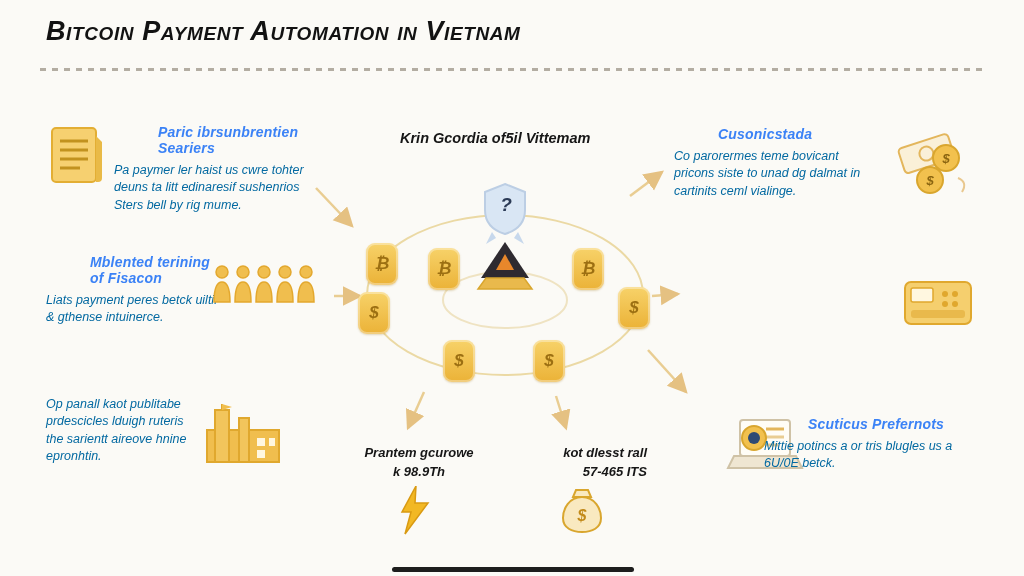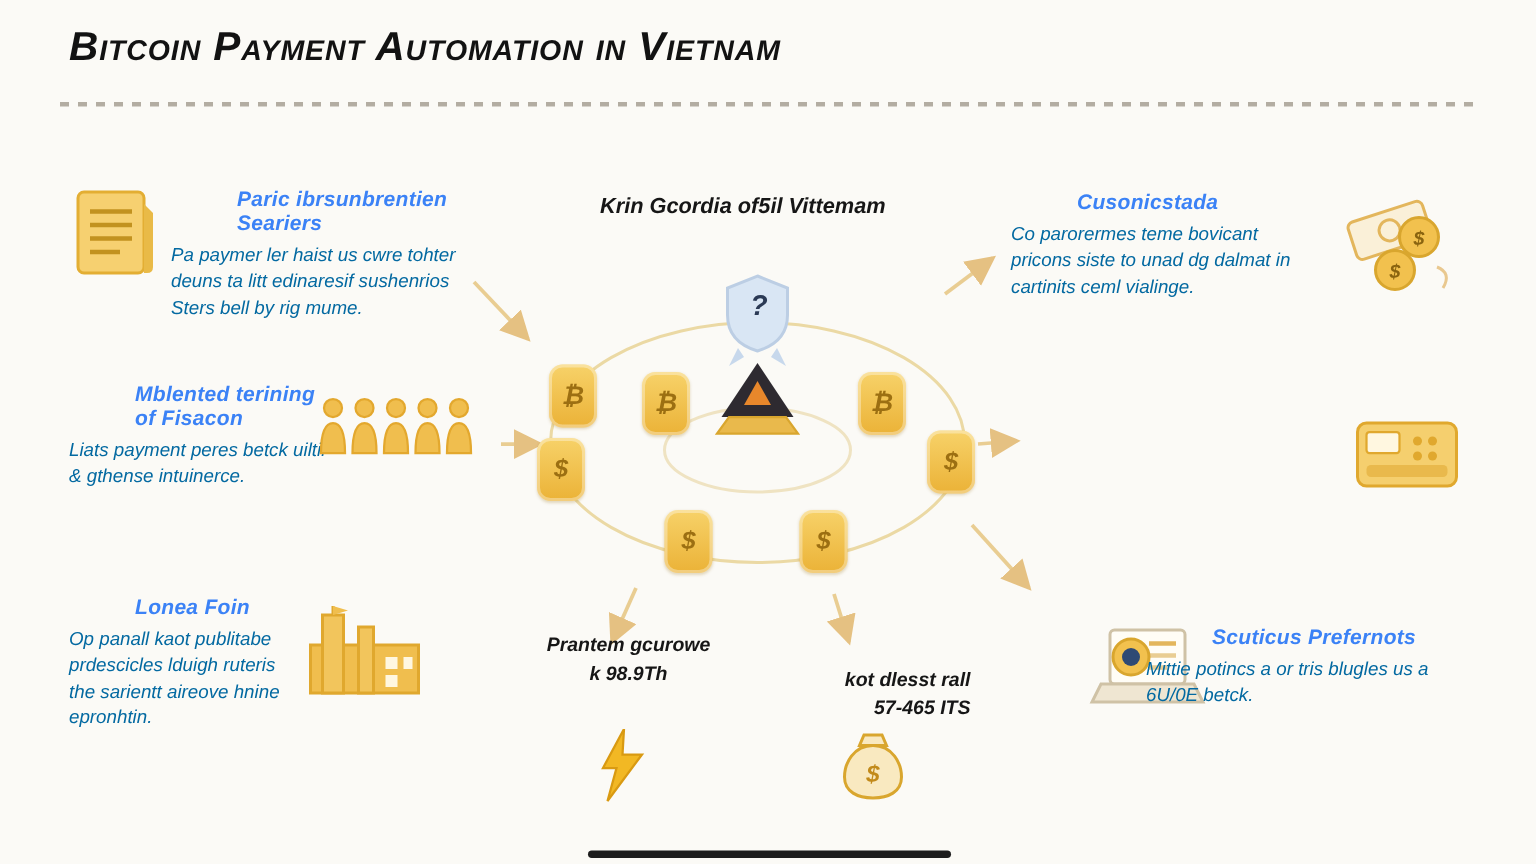--- a/index.html
+++ b/index.html
@@ -53,21 +53,21 @@
   
   #rb1-text { left:674px; top:126px; width:195px; }
   #rb1-icon { left:888px; top:122px; }
   #rb2-text { left:723px; top:256px; width:250px; }
   #rb2-icon { left:903px; top:280px; }
   #rb3-icon { left:726px; top:416px; }
   #rb3-text { left:764px; top:416px; width:190px; }
 
   
   .stat-block { position:absolute; text-align:center; }
-  #stat-1 { left:338px; top:421px; width:162px; }
+  #stat-1 { left:338px; top:444px; width:162px; }
   #stat-2 { left:502px; top:444px; width:145px;text-align:right; }
   .stat-label, .stat-value { font-size:13px; font-weight:bold; color:#161616; line-height:1.45; }
   .stat-icon { position:absolute; }
   #stat-1-icon { left:398px; top:486px; }
   #stat-2-icon { left:556px; top:484px; }
 
   .abs-icon { position:absolute; }
 
   #bottom-bar {
     position:absolute; left:392px; top:567px; width:242px; height:5px;
@@ -128,21 +128,20 @@
           <path d="M44,40 Q44,20 52,20 Q60,20 60,40 Z"></path>
         <circle cx="73" cy="10" r="6"></circle>
           <path d="M65,40 Q65,20 73,20 Q81,20 81,40 Z"></path>
         <circle cx="94" cy="10" r="6"></circle>
           <path d="M86,40 Q86,20 94,20 Q102,20 102,40 Z"></path>
       </g>
     </svg>
   </div>
 
   <div class="info-block" id="lb3-text">
-    <div class="block-title">Lonea Foin</div>
     <div class="block-body">Op panall kaot publitabe prdescicles lduigh ruteris the sarientt aireove hnine epronhtin.</div>
   </div>
   <div class="info-block abs-icon" id="lb3-icon">
     <svg width="76" height="62" viewBox="0 0 76 62">
       <rect x="2" y="26" width="72" height="32" fill="#F0BE4E" stroke="#E0A82E" stroke-width="2"></rect>
       <rect x="10" y="6" width="14" height="52" fill="#F2C55C" stroke="#E0A82E" stroke-width="2"></rect>
       <rect x="34" y="14" width="10" height="44" fill="#F2C55C" stroke="#E0A82E" stroke-width="2"></rect>
       <line x1="17" y1="6" x2="17" y2="0" stroke="#E0A82E" stroke-width="2"></line>
       <path d="M17,0 L27,3 L17,6 Z" fill="#F0BE4E"></path>
       <rect x="52" y="34" width="8" height="8" fill="#FFF7E0"></rect>

